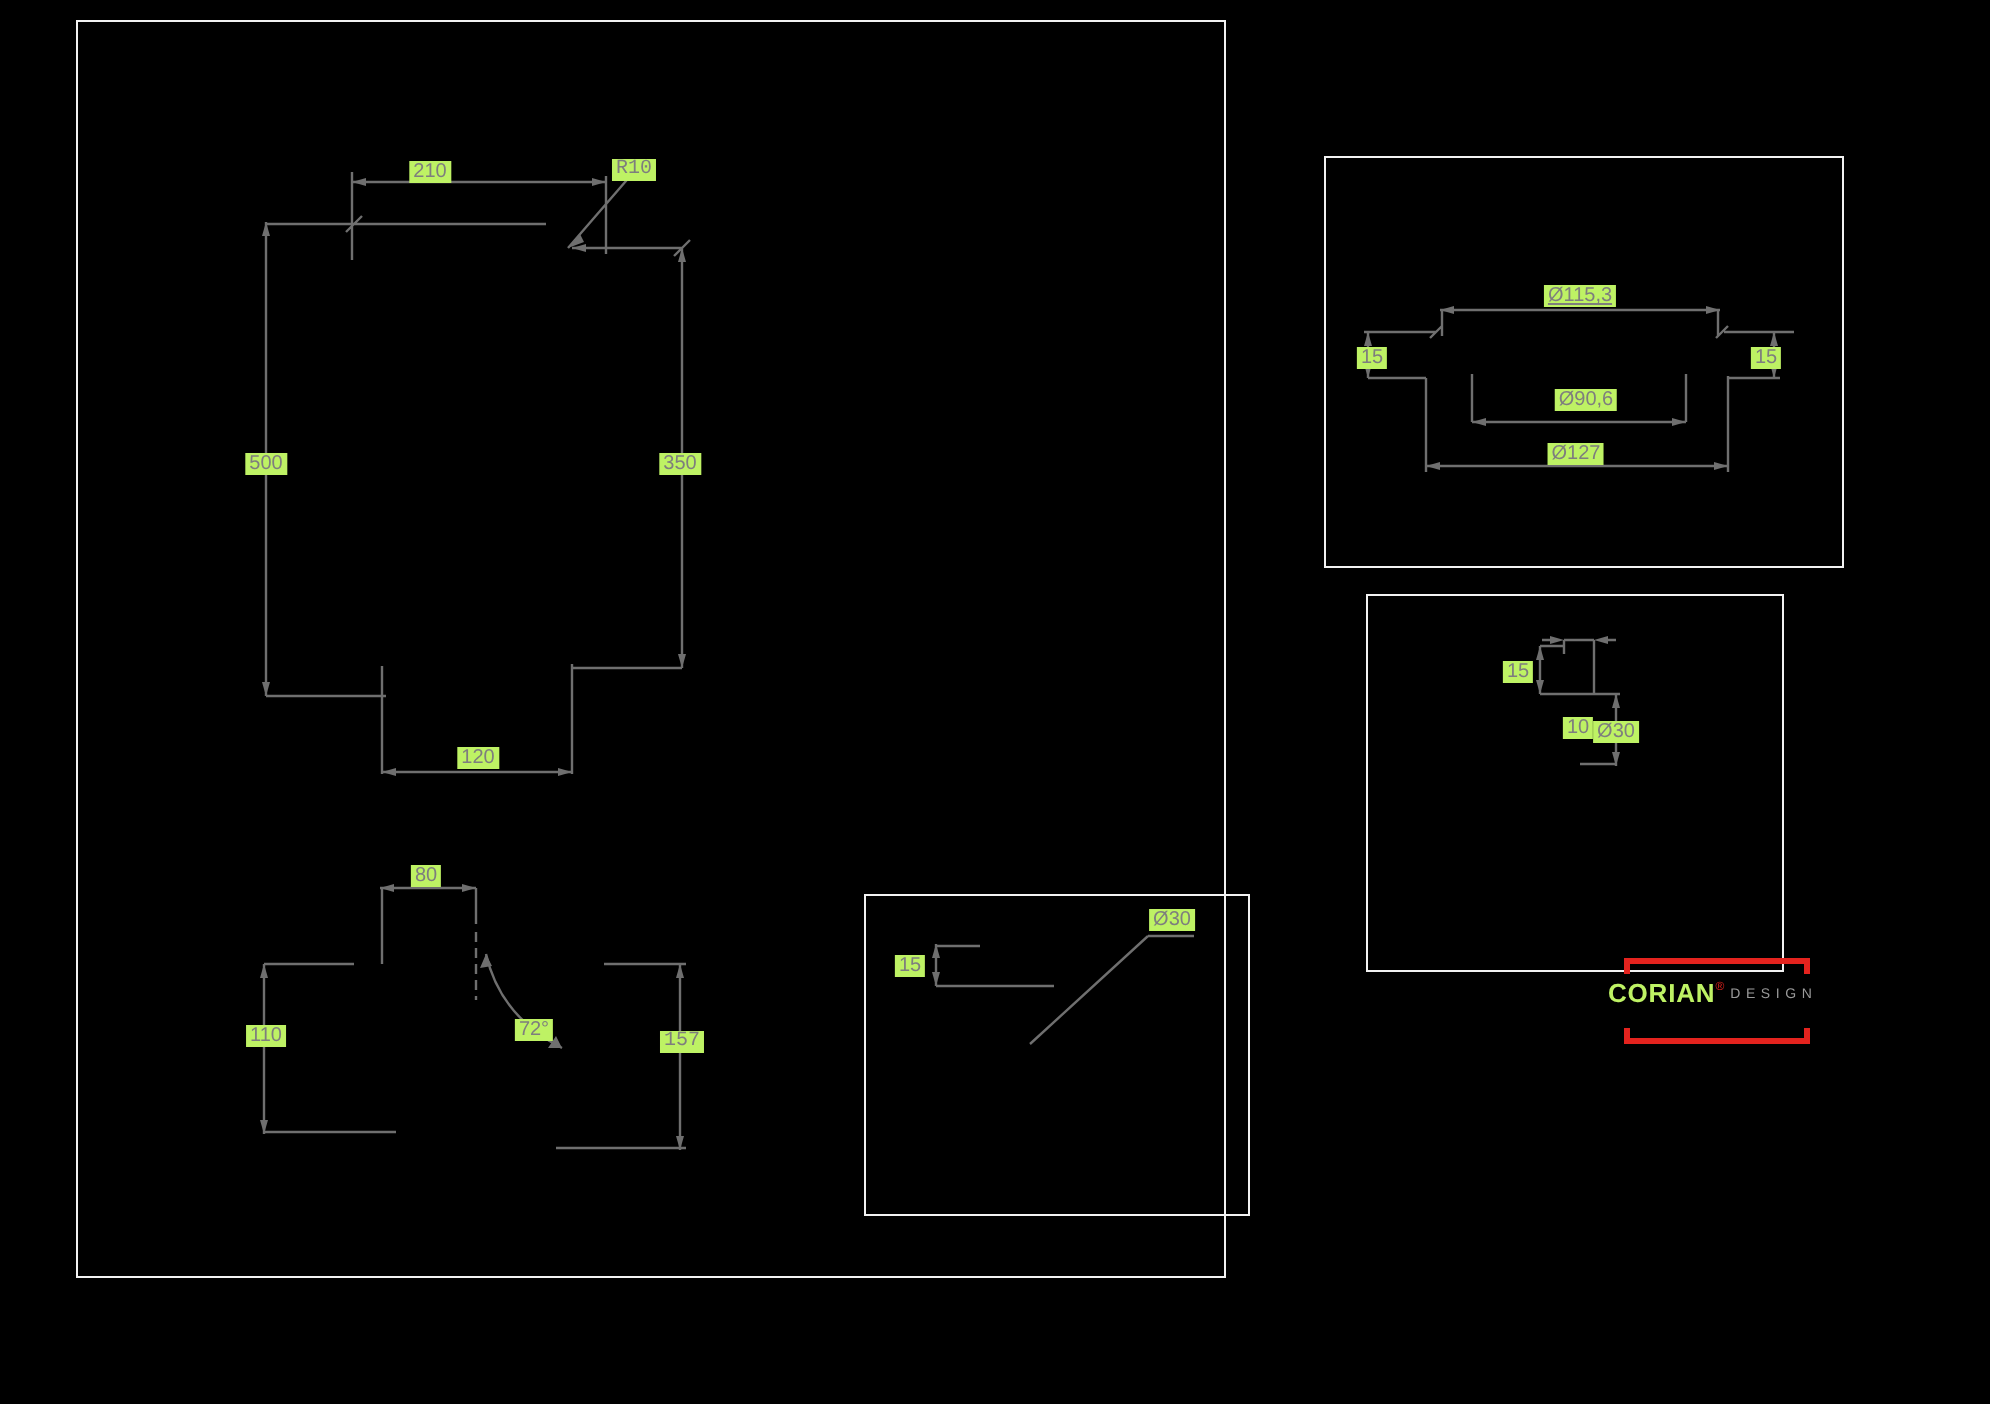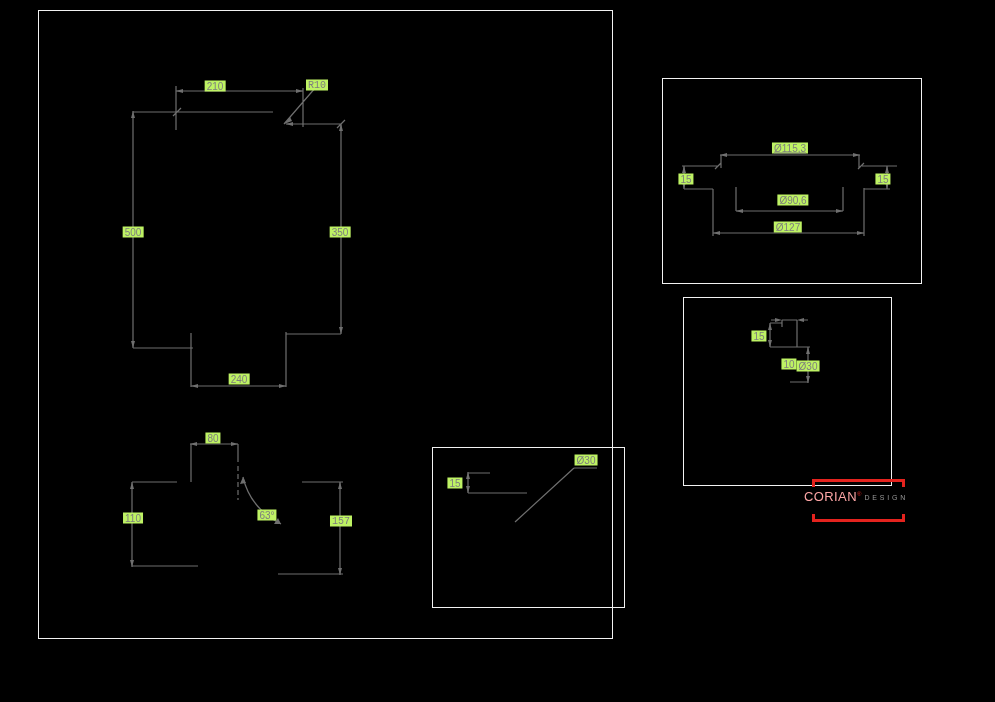--- a/index.html
+++ b/index.html
@@ -19,21 +19,21 @@
     padding:0 2px;white-space:nowrap;z-index:5;
   }
   
   .logo-cap{position:absolute;box-sizing:border-box;width:93px;height:8px;z-index:6;}
   #logo-cap-top{left:812px;top:479px;border:3px solid #e4231e;border-bottom:none;}
   #logo-cap-bottom{left:812px;top:514px;border:3px solid #e4231e;border-top:none;}
   .logo-text{
     position:absolute;left:804px;top:490px;z-index:7;display:flex;align-items:flex-end;
     background:transparent;white-space:nowrap;
   }
-  .logo-brand{color:#fca5a5;font-weight:normal;font-size:13px;letter-spacing:0.4px;line-height:1;}
+  .logo-brand{color:#bef264;font-weight:bold;font-size:13px;letter-spacing:0.4px;line-height:1;}
   .logo-reg{color:#e4231e;font-size:6px;line-height:1;margin-bottom:6px;}
   .logo-suffix{color:#9a9a9a;font-size:7px;letter-spacing:2.8px;line-height:1;margin-left:3px;margin-bottom:2px;}
 </style>
 </head>
 <body>
 
 <div class="frame" id="frame-main"></div>
 <div class="frame" id="frame-section"></div>
 <div class="frame" id="frame-drain"></div>
 <div class="frame" id="frame-hole"></div>
@@ -89,26 +89,26 @@
     <path d="M468 472 V493 M468 473 H490 M468 493 H527
              M574 468 H597 M574 468 L515 522"></path>
     <path stroke="none" fill="#6f6f6f" d="M468 472 L466 479 L470 479 Z M468 493 L466 486 L470 486 Z"></path>
   </g>
 </svg>
 
 <span class="dim" style="left:215px;top:86px;">210</span>
 <span class="dim" style="left:317px;top:85px;font-family:Liberation Mono, monospace;">R10</span>
 <span class="dim" style="left:133px;top:232px;">500</span>
 <span class="dim" style="left:340px;top:232px;">350</span>
-<span class="dim" style="left:239px;top:379px;">240</span>
+<span class="dim" style="left:239px;top:379px;">120</span>
 
 <span class="dim" style="left:213px;top:438px;">80</span>
 <span class="dim" style="left:133px;top:518px;">110</span>
 <span class="dim" style="left:341px;top:521px;font-family:Liberation Mono, monospace;">157</span>
-<span class="dim" style="left:267px;top:515px;">63°</span>
+<span class="dim" style="left:267px;top:515px;">72°</span>
 
 <span class="dim" style="left:790px;top:148px;text-decoration:underline;">Ø115,3</span>
 <span class="dim" style="left:686px;top:179px;">15</span>
 <span class="dim" style="left:883px;top:179px;">15</span>
 <span class="dim" style="left:793px;top:200px;">Ø90,6</span>
 <span class="dim" style="left:788px;top:227px;">Ø127</span>
 
 <span class="dim" style="left:789px;top:328px;margin-top:36px;">10</span>
 <span class="dim" style="left:759px;top:336px;">15</span>
 <span class="dim" style="left:808px;top:366px;">Ø30</span>

